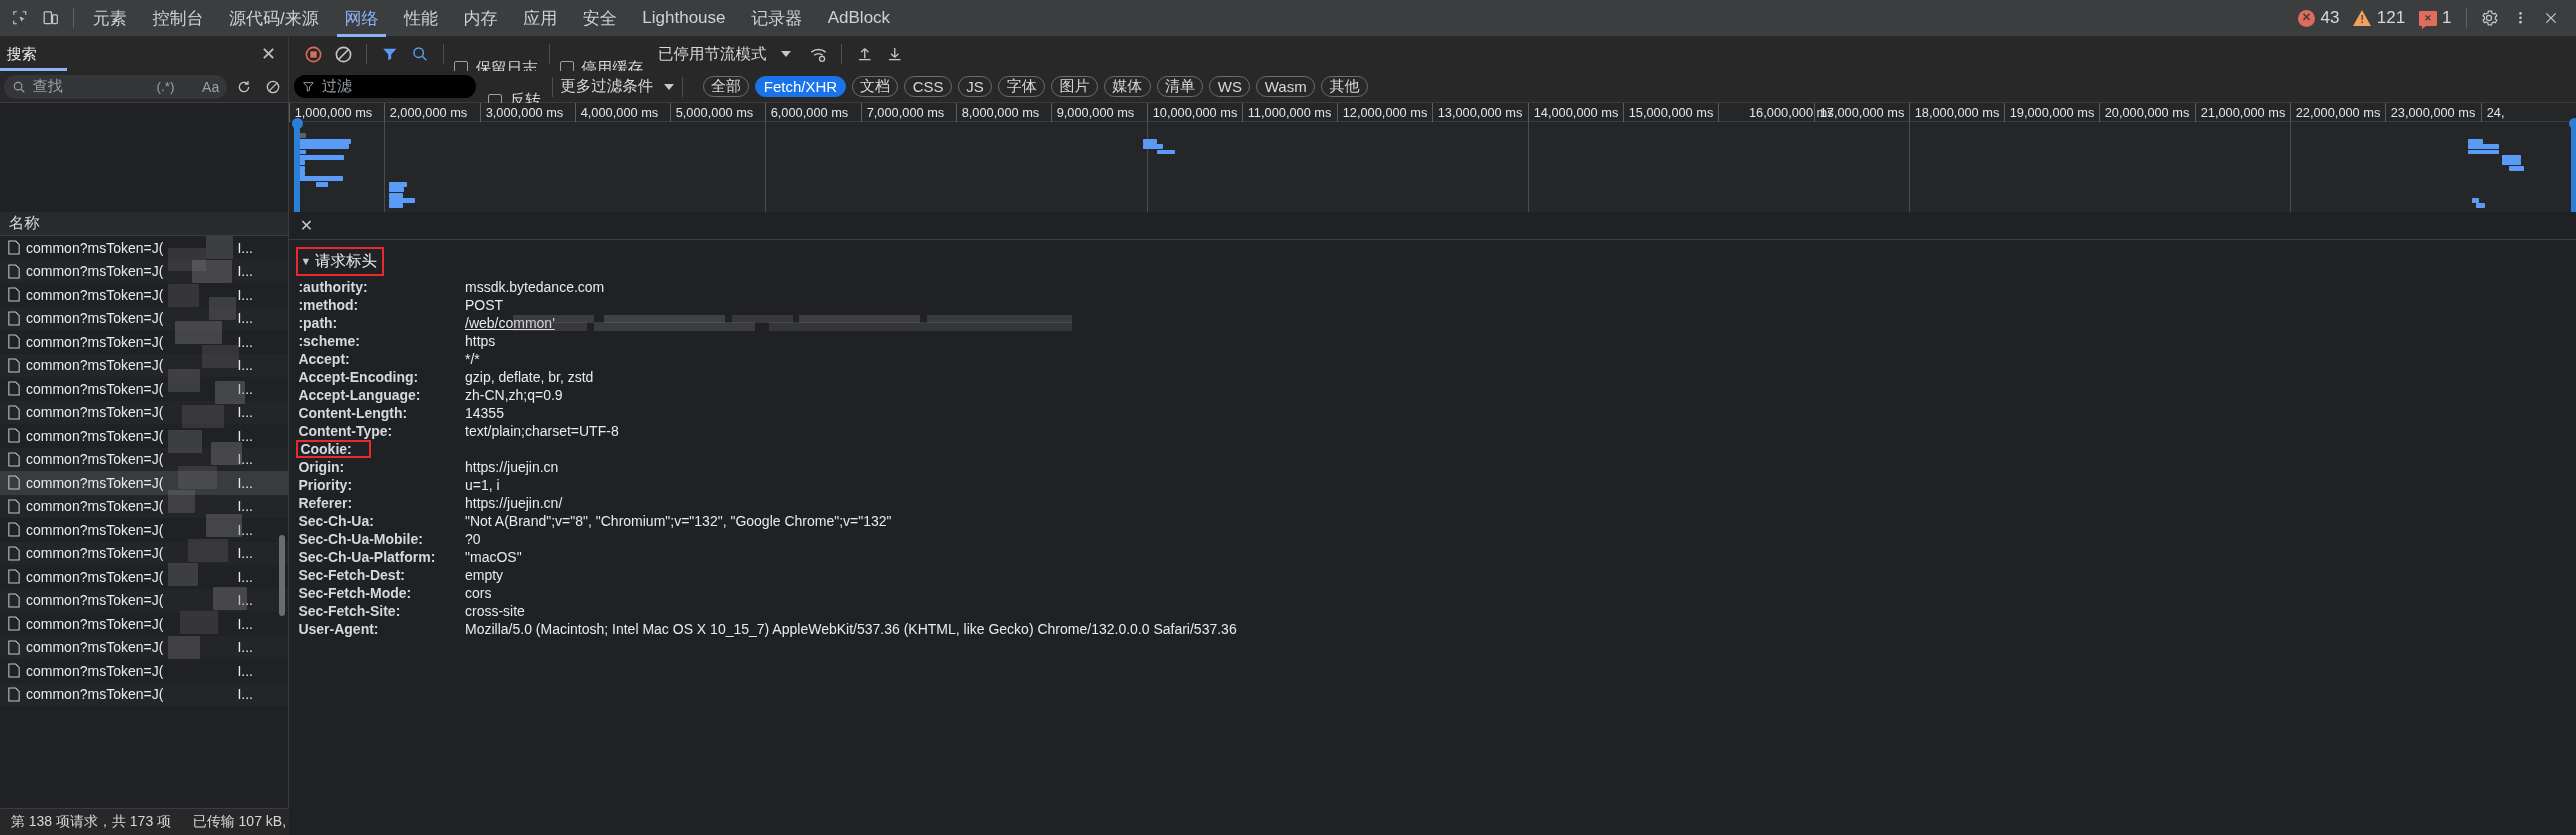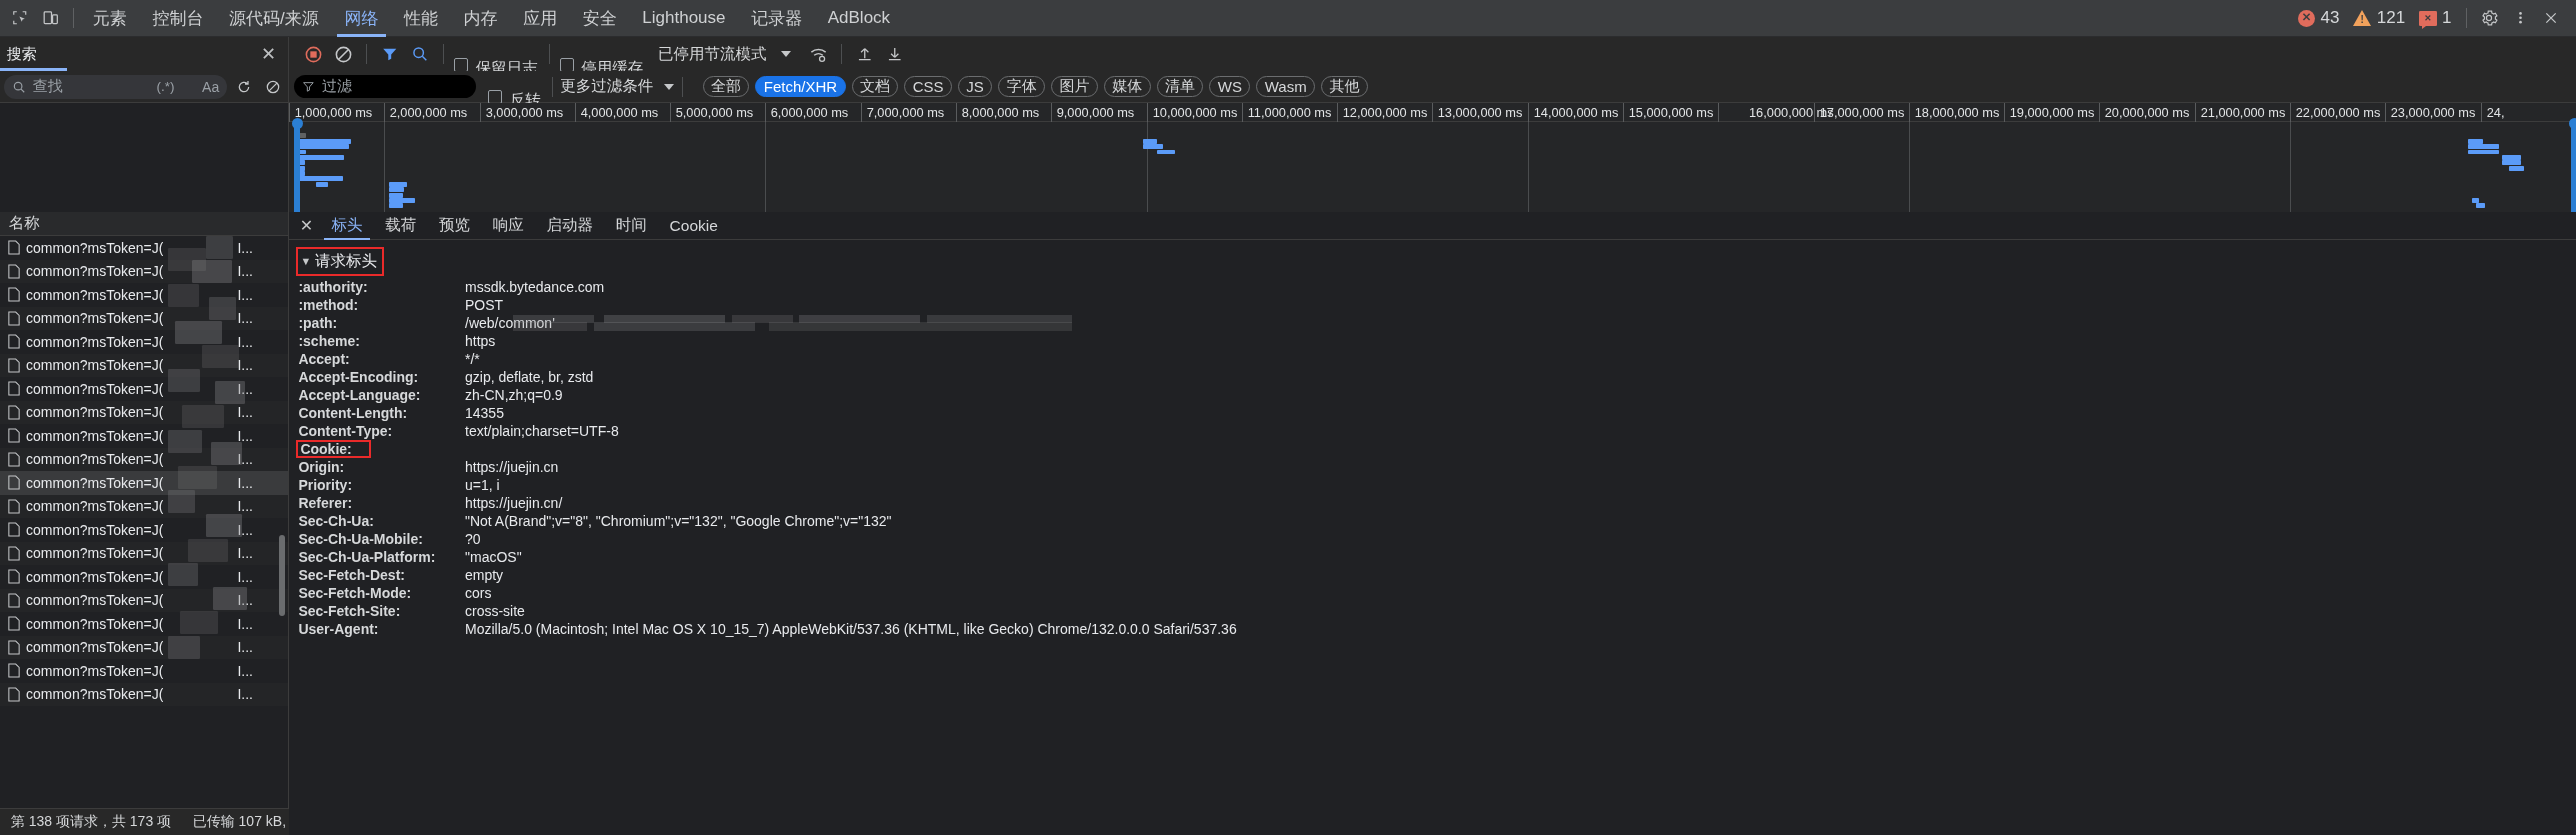--- a/index.html
+++ b/index.html
@@ -90,21 +90,21 @@
 
   .net-toolbar {
     flex: 1; display: flex; align-items: center; padding-left: 9.4px; gap: 0;
     background: #282828;
   }
   .ntb-btn {
     width: 30px; height: 27px; display:flex; align-items:center; justify-content:center;
     border-radius: 2px;
   }
   .ntb-sep { width:0.7px; height: 20px; background: #4d4f51; margin: 0 8px; }
-  .chk-item { display:flex; align-items:flex-start; gap: 7.4px; padding: 0 2.7px; margin-top: 28px; }
+  .chk-item { display:flex; align-items:center; gap: 7.4px; padding: 0 2.7px; margin-top: 28px; }
   .chk-box {
     width: 14px; height: 14px; border: 1.3px solid #9aa0a6; border-radius: 2px; background: transparent;
   }
   .chk-label { font-size: 15.5px; color: #d6d8da; white-space: nowrap; }
   .throttle-label { font-size: 15.5px; color: #d6d8da; margin-left: 12px; white-space: nowrap; }
   .caret-down {
     width: 0;height:0;border-left:5.4px solid transparent;border-right:5.4px solid transparent;
     border-top: 6px solid #c5c7c9; margin-left: 15px;
   }
 
@@ -699,63 +699,40 @@
         <span class="sb-seg">第 138 项请求，共 173 项</span>
         <span class="sb-divider"></span>
         <span class="sb-seg">已传输 107 kB,</span>
         <span class="sb-divider"></span>
       </div>
     </div>
 
     <div class="details">
       <div class="det-tabs">
         <span class="det-close">✕</span>
-        <div id="det-tabs-host" style="display:flex;align-items:center;">
-            <div class="det-tab active">
-              <span>标头</span>
-            </div>
-            <div class="det-tab">
-              <span>载荷</span>
-            </div>
-            <div class="det-tab">
-              <span>预览</span>
-            </div>
-            <div class="det-tab">
-              <span>响应</span>
-            </div>
-            <div class="det-tab">
-              <span>启动器</span>
-            </div>
-            <div class="det-tab">
-              <span>时间</span>
-            </div>
-            <div class="det-tab">
-              <span>Cookie</span>
-            </div>
-          </div>
       </div>
       <div class="det-body">
         <div class="section-title-wrap">
           <span class="section-title">
             <span class="tri">▼</span>
             <span>请求标头</span>
           </span>
         </div>
         <div id="headers-host">
             <div class="hdr-row">
               <div class="hdr-key">:authority:</div>
               <div class="hdr-val">mssdk.bytedance.com</div>
             </div>
             <div class="hdr-row">
               <div class="hdr-key">:method:</div>
               <div class="hdr-val">POST</div>
             </div>
             <div class="hdr-row">
               <div class="hdr-key">:path:</div>
-              <div class="hdr-val" style="position: relative;">/web/common'<span style="position: absolute; left: 48px; top: -2.7px; height: 20px; width: 558px; display: block;">
+              <div class="hdr-val" style="position: relative; text-decoration: underline;">/web/common'<span style="position: absolute; left: 48px; top: -2.7px; height: 20px; width: 558px; display: block;">
                   <span style="position: absolute; left: 0px; top: 0px; width: 81px; height: 10.8px; background: rgba(140, 140, 142, 0.26);"></span>
                   <span style="position: absolute; left: 91px; top: 0px; width: 121px; height: 10.8px; background: rgba(140, 140, 142, 0.3);"></span>
                   <span style="position: absolute; left: 219px; top: 0px; width: 61px; height: 10.8px; background: rgba(140, 140, 142, 0.22);"></span>
                   <span style="position: absolute; left: 286px; top: 0px; width: 121px; height: 10.8px; background: rgba(140, 140, 142, 0.28);"></span>
                   <span style="position: absolute; left: 414px; top: 0px; width: 145px; height: 10.8px; background: rgba(140, 140, 142, 0.24);"></span>
                   <span style="position: absolute; left: 0px; top: 9.4px; width: 74px; height: 10.8px; background: rgba(140, 140, 142, 0.22);"></span>
                   <span style="position: absolute; left: 81px; top: 9.4px; width: 161px; height: 10.8px; background: rgba(140, 140, 142, 0.26);"></span>
                   <span style="position: absolute; left: 256px; top: 9.4px; width: 303px; height: 10.8px; background: rgba(140, 140, 142, 0.2);"></span>
                 </span></div>
             </div>

